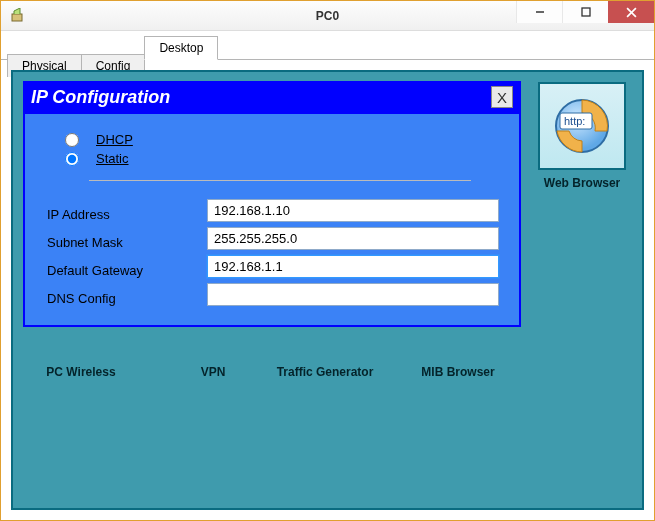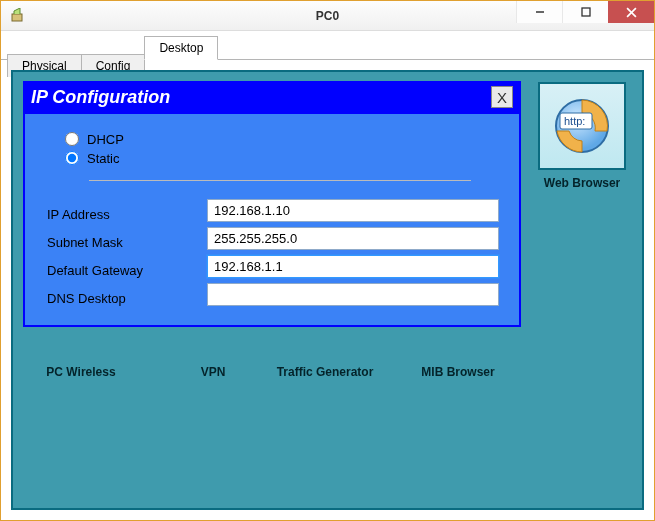--- a/index.html
+++ b/index.html
@@ -132,22 +132,23 @@
     font-weight: normal;
     cursor: default;
     font-family: Arial, sans-serif;
   }
   .ipconfig-body {
     padding: 14px 18px 14px 18px;
   }
   .radio-row {
     margin: 4px 0 4px 22px;
     display: flex;
-    align-items: flex-start;
-    gap: 8px;
+    align-items: flex-end;
+    gap: 17px;
+    text-decoration: underline;
   }
   .radio-row input[type=radio] {
     width: 14px; height: 14px;
     margin: 0;
   }
   .radio-row label { font-size: 13px; }
   .hr {
     border: none;
     border-top: 1px solid #bbb;
     margin: 14px 30px 18px 46px;
@@ -275,21 +276,21 @@
         </div>
         <div class="field-row">
           <div class="field-label">Subnet Mask</div>
           <input class="field-input" type="text" value="255.255.255.0" style="">
         </div>
         <div class="field-row">
           <div class="field-label">Default Gateway</div>
           <input class="field-input focused" type="text" value="192.168.1.1" style="">
         </div>
         <div class="field-row">
-          <div class="field-label">DNS Desktop</div>
+          <div class="field-label">DNS Config</div>
           <input class="field-input" type="text" value="" style="">
         </div>
       </div>
     </div>
 
     <div class="desk-icon webbrowser">
       <div class="icon-box">
         <svg width="70" height="70" viewBox="0 0 70 70">
           <defs>
             <radialGradient id="g1" cx="40%" cy="35%" r="60%">

